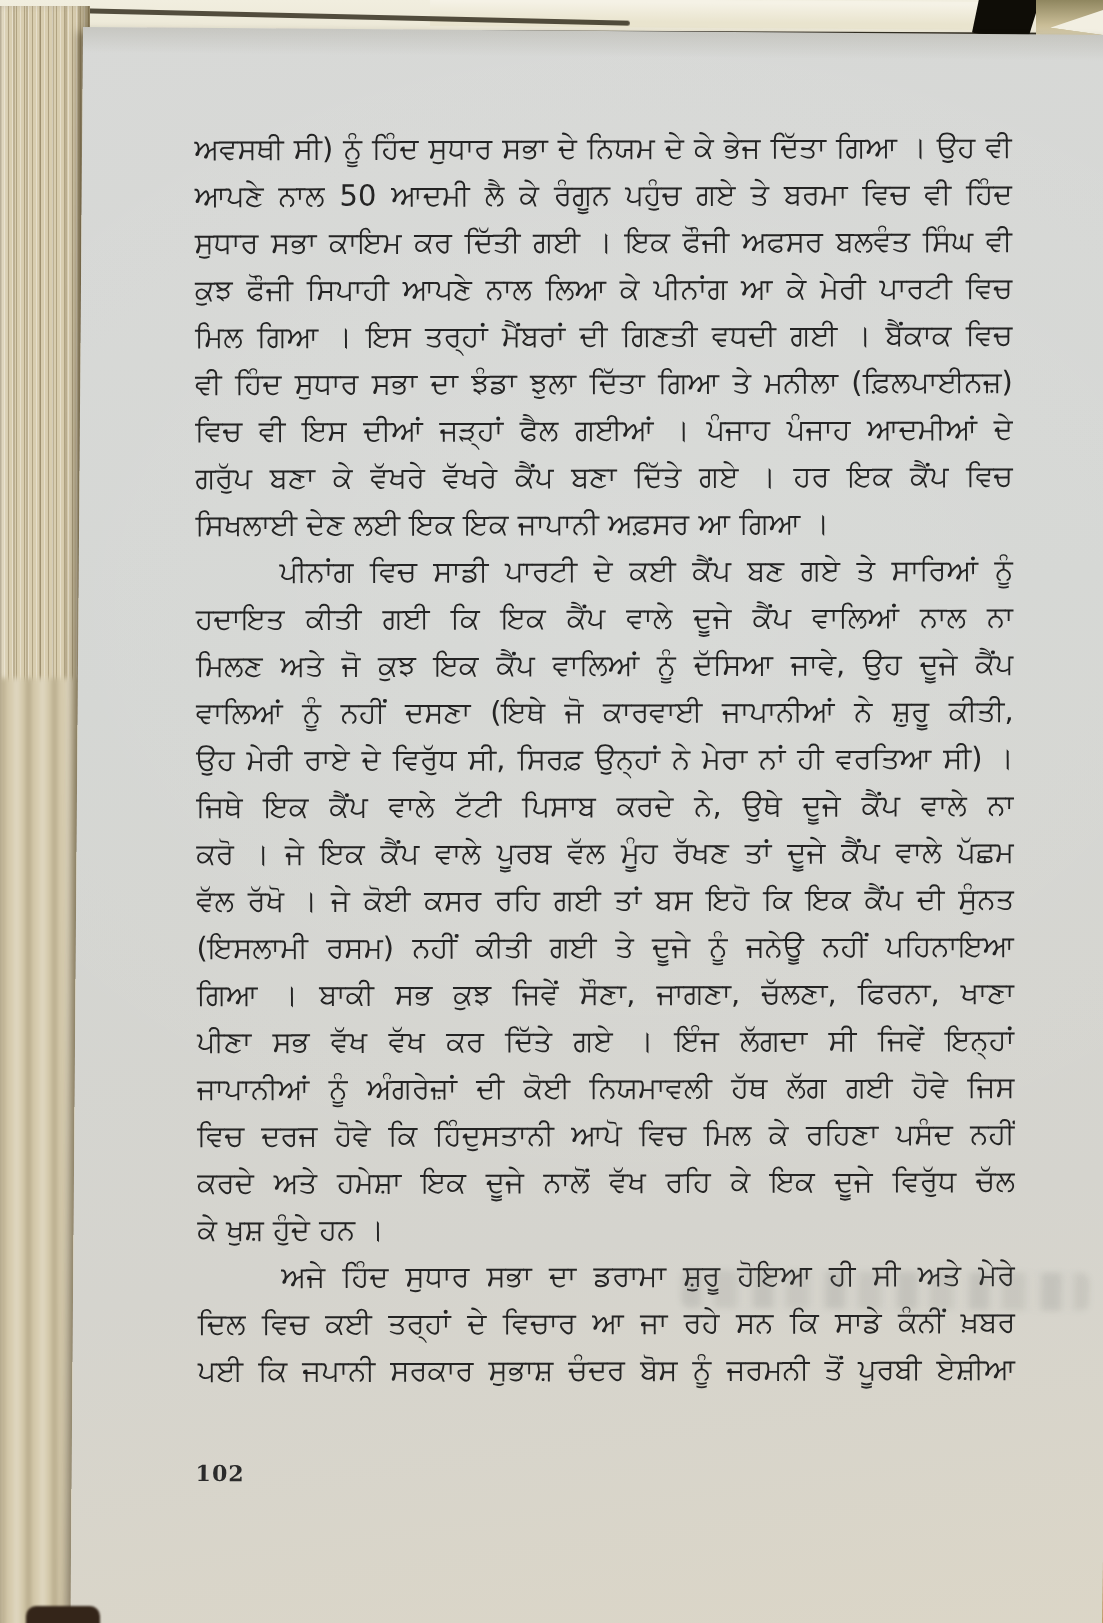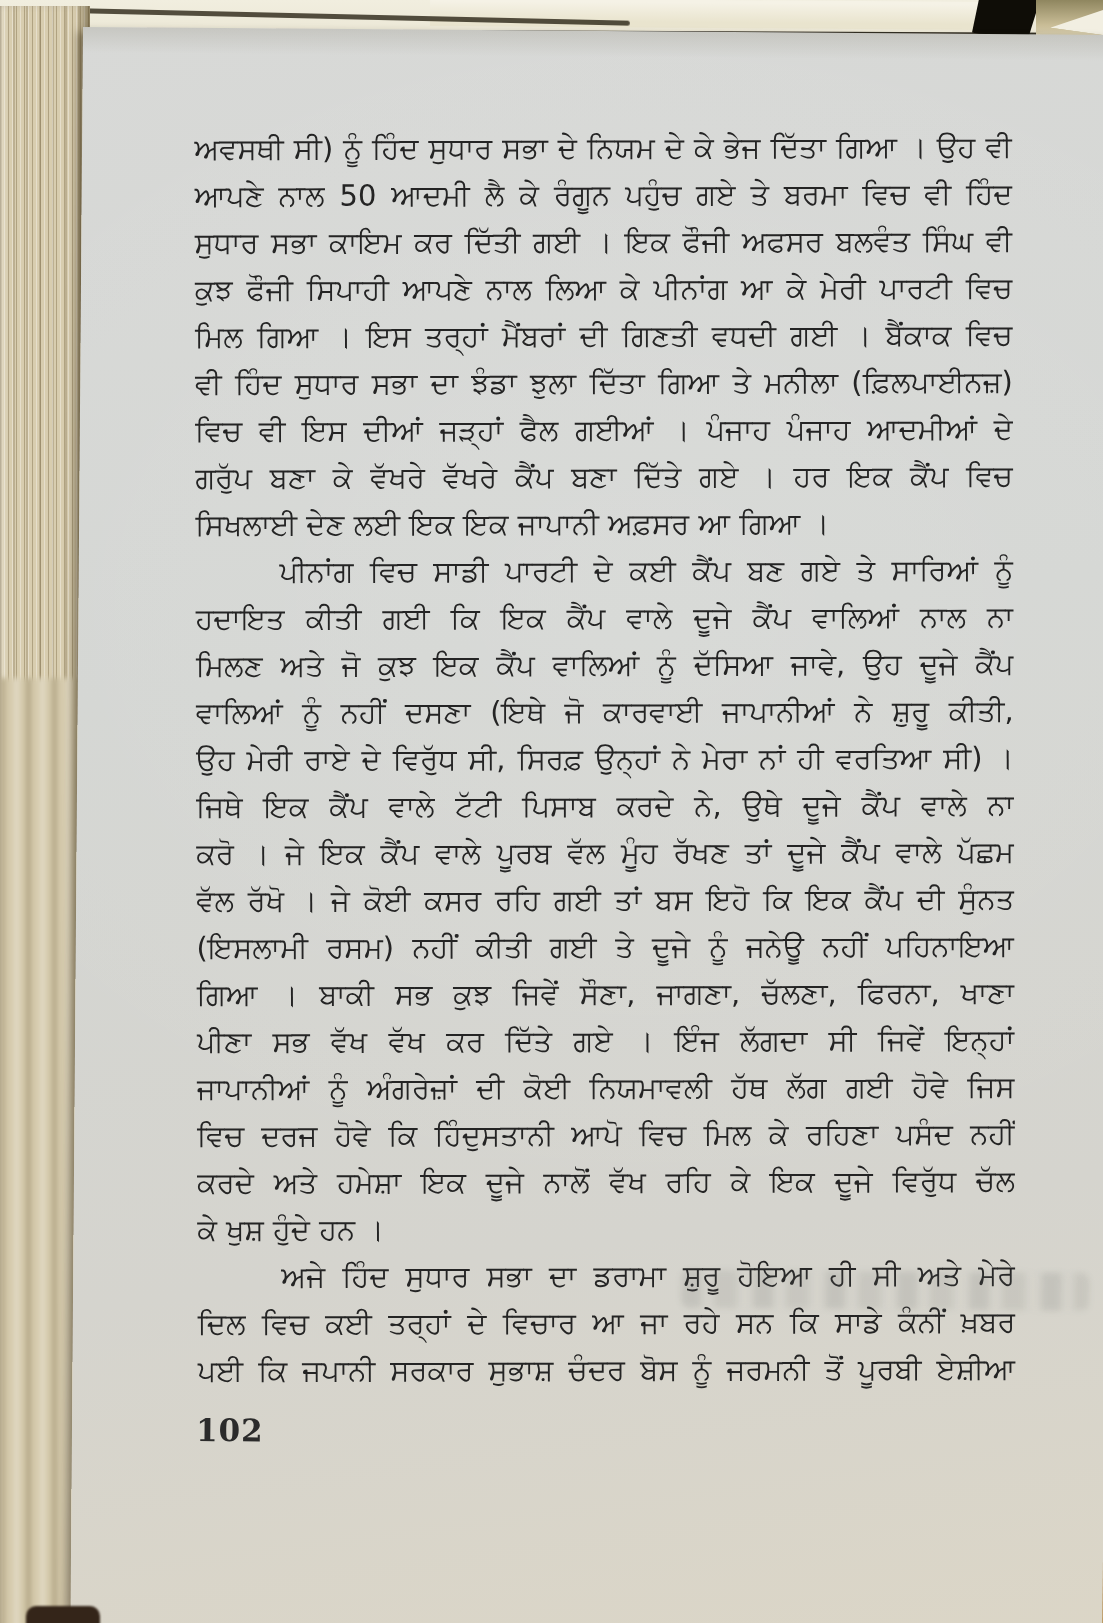--- a/index.html
+++ b/index.html
@@ -61,23 +61,23 @@
   .line.indent{padding-left:84px;}
   .line.endline{text-align:left;text-align-last:left;}
 
   
   .bleed{position:absolute;left:608px;top:1238px;width:408px;height:38px;opacity:.75;
     background:repeating-linear-gradient(90deg,
       rgba(105,108,104,.22) 0 20px, rgba(160,162,158,.06) 20px 33px,
       rgba(112,115,110,.18) 33px 56px, rgba(168,170,165,.05) 56px 72px);
     border-radius:8px;filter:blur(3px);}
 
-  .page-number{position:absolute;left:124px;top:1384px;
+  .page-number{position:absolute;left:124px;top:1432px;
     font-family:"DejaVu Serif","Liberation Serif",serif;font-weight:bold;
-    font-size:31px;color:#2b2b2b;letter-spacing:1px;}
+    font-size:22px;color:#2b2b2b;letter-spacing:1px;}
 </style>
 </head>
 <body>
 
 <div class="photo">
 
   <div class="bg-top">
     <div class="curl-strip"></div>
     <div class="curl-line-a"></div>
     <div class="curl-line-b"></div>

